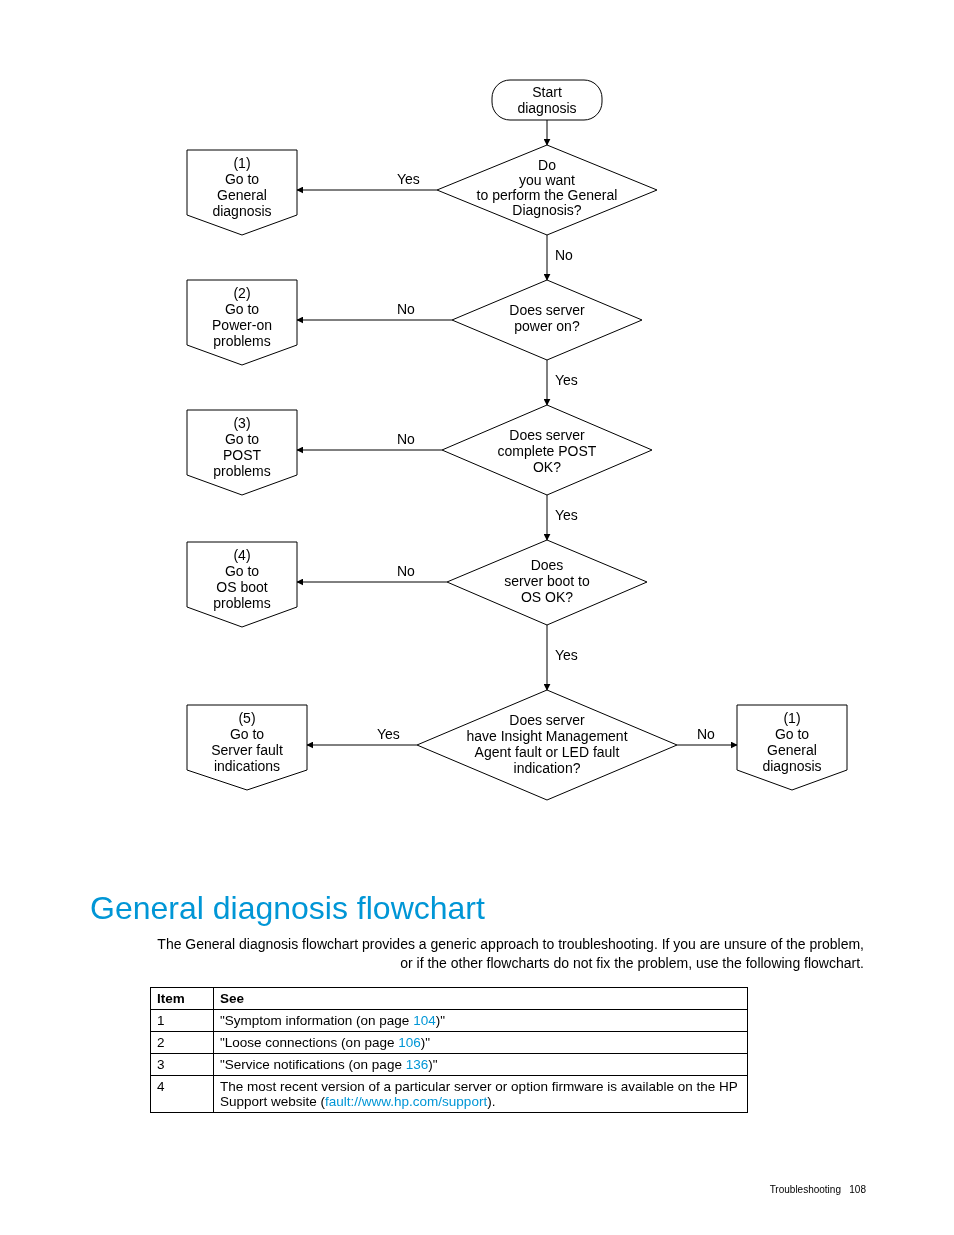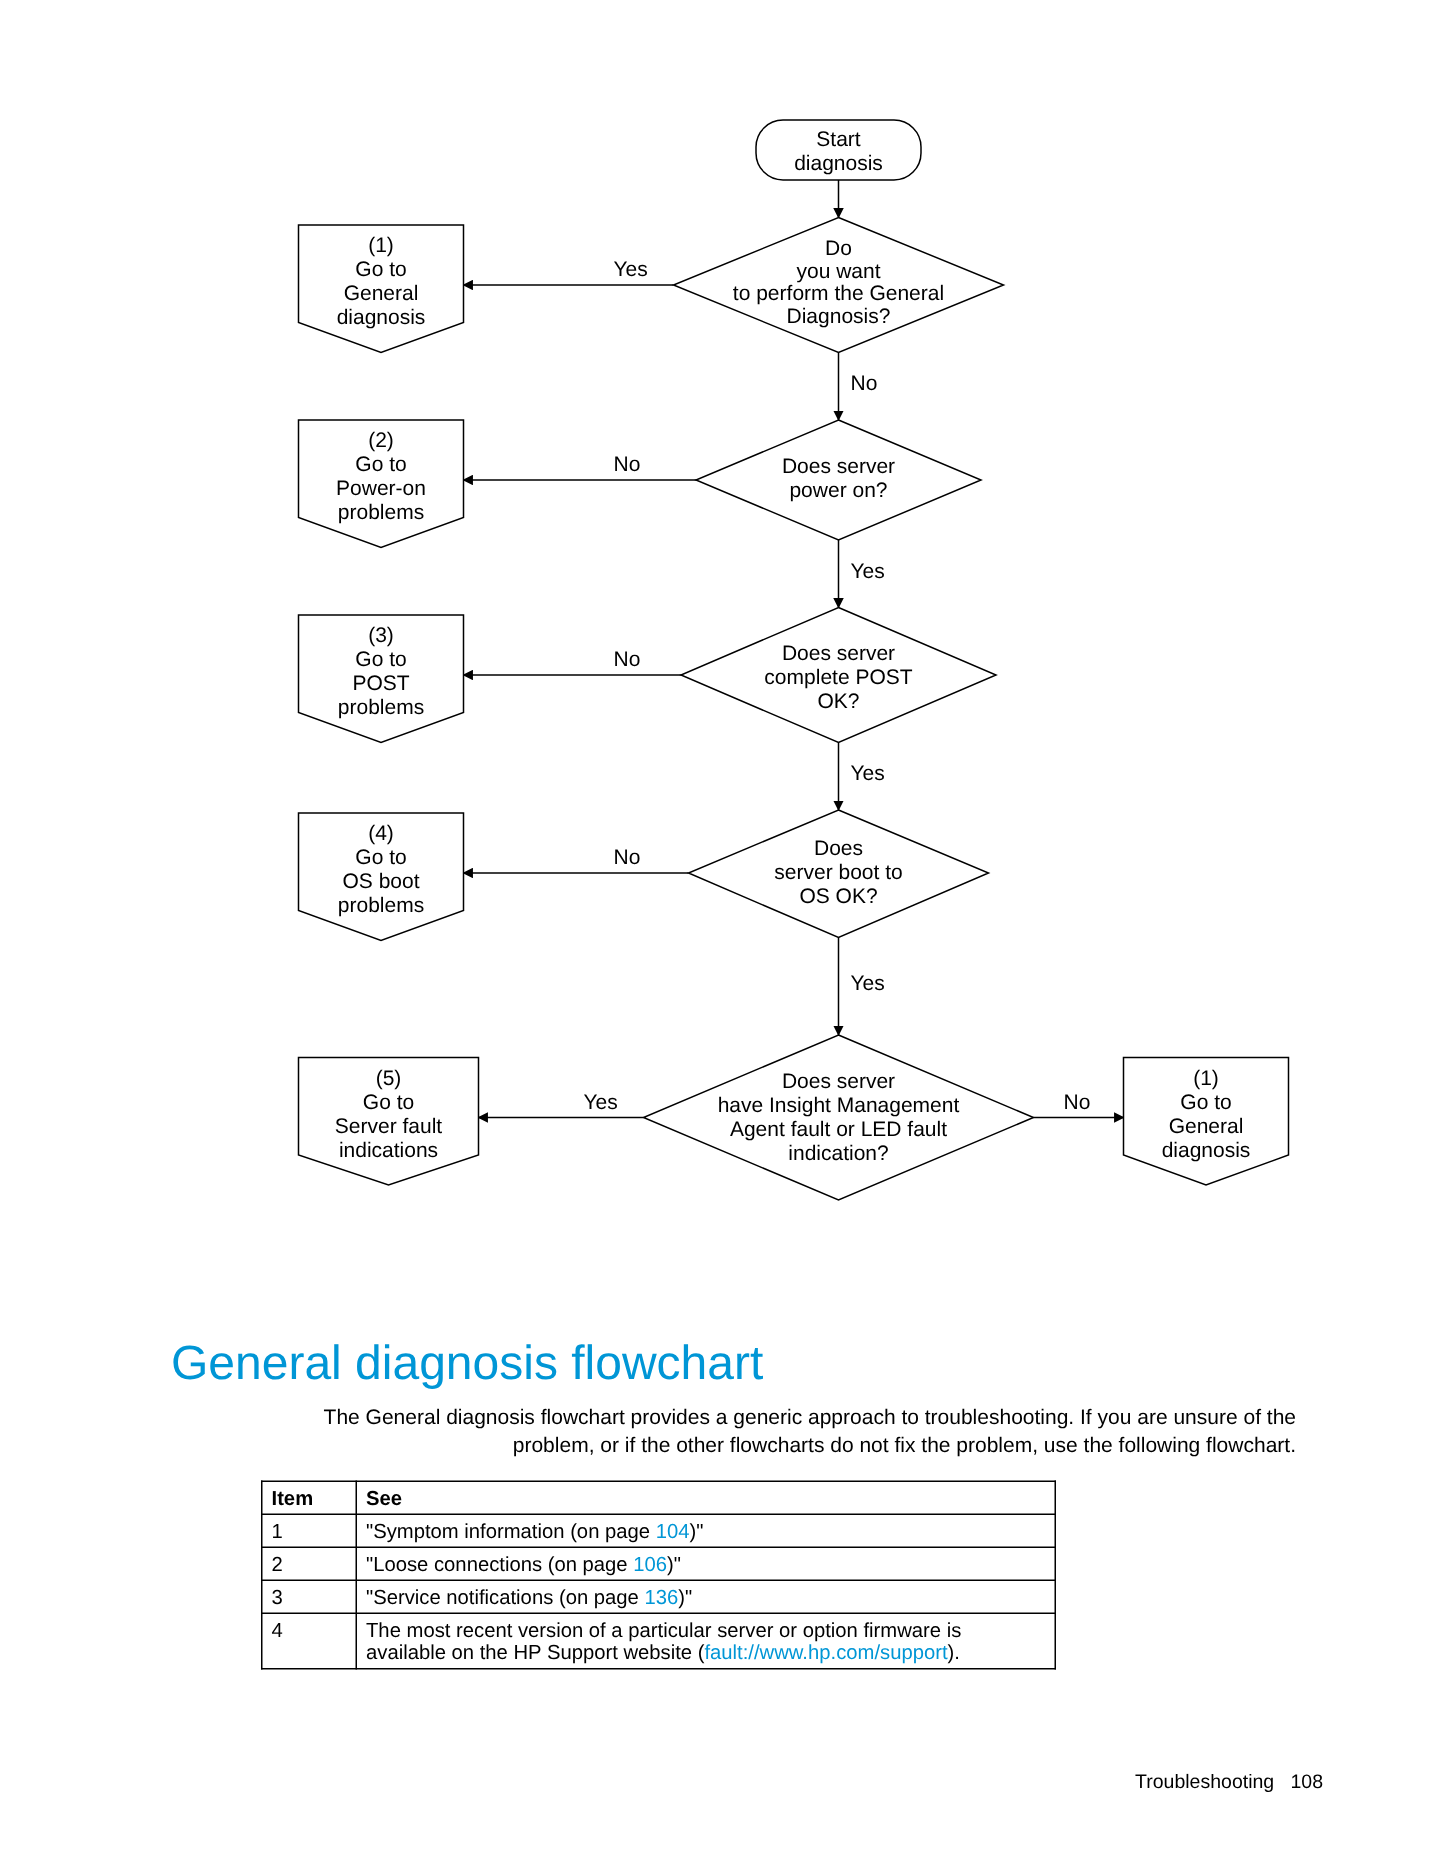--- a/index.html
+++ b/index.html
@@ -7,21 +7,21 @@
     padding: 0;
     background: #fff;
     font-family: "Segoe UI", "Helvetica Neue", Arial, sans-serif;
     color: #000;
   }
   .page {
     width: 954px;
     height: 1235px;
     position: relative;
     box-sizing: border-box;
-    padding: 70px 60px 40px 84px;
+    padding: 70px 60px 40px 60px;
   }
   .flowchart-svg {
     display: block;
     margin: 0 auto;
   }
   .flow-text {
     font-family: Arial, sans-serif;
     font-size: 14px;
     text-anchor: middle;
   }
@@ -38,41 +38,41 @@
   }
   .body-text {
     font-size: 14px;
     line-height: 1.35;
     margin: 0 30px 14px 90px;
     text-align: right;
   }
   table.ref-table {
     border-collapse: collapse;
     margin-left: 90px;
-    width: 530px;
+    width: 598px;
     font-size: 13.5px;
   }
   table.ref-table th, table.ref-table td {
     border: 1px solid #000;
     padding: 3px 6px;
     text-align: left;
     vertical-align: top;
   }
   table.ref-table th {
     font-weight: 700;
   }
   .link {
     color: #0096d6;
     margin-top: 40px;
   }
   .footer {
     position: absolute;
     bottom: 40px;
-    right: 72px;
-    font-size: 13px;
+    right: 88px;
+    font-size: 10px;
   }
 </style>
 </head>
 <body>
 
 <div class="page">
 
 <svg class="flowchart-svg" width="760" height="790" viewBox="0 0 760 790">
   <defs>
     <marker id="arrow" viewBox="0 0 10 10" refX="9" refY="5" markerWidth="7" markerHeight="7" orient="auto-start-reverse">

